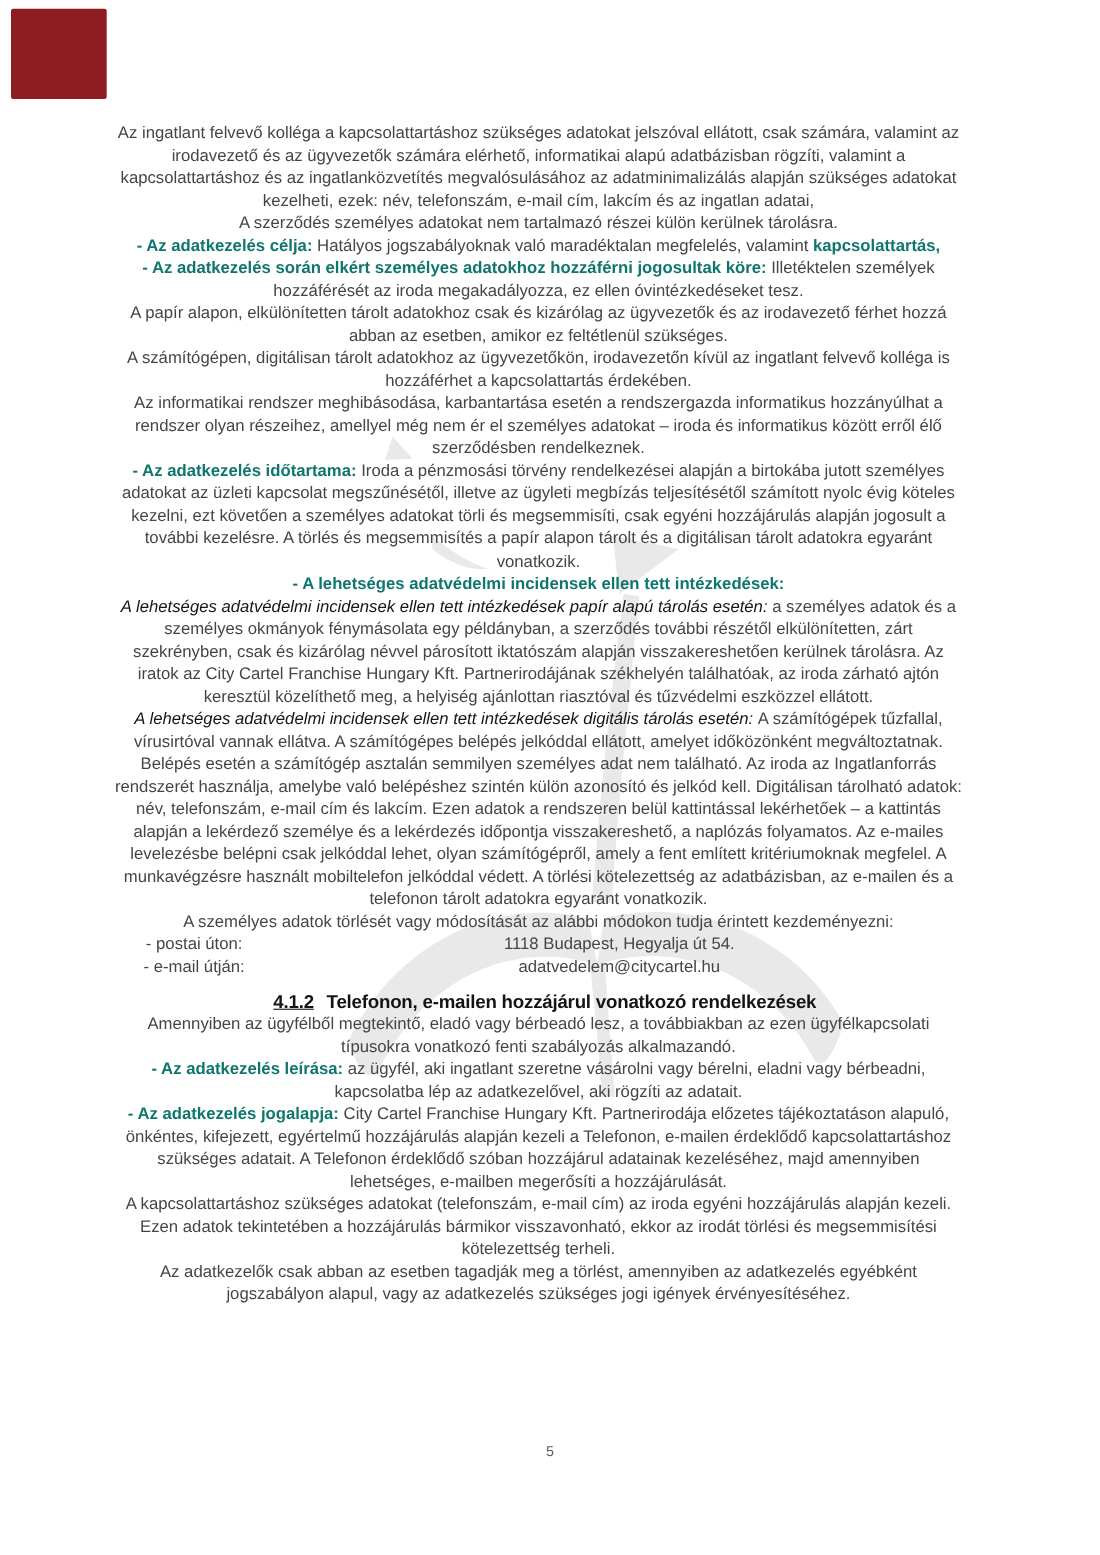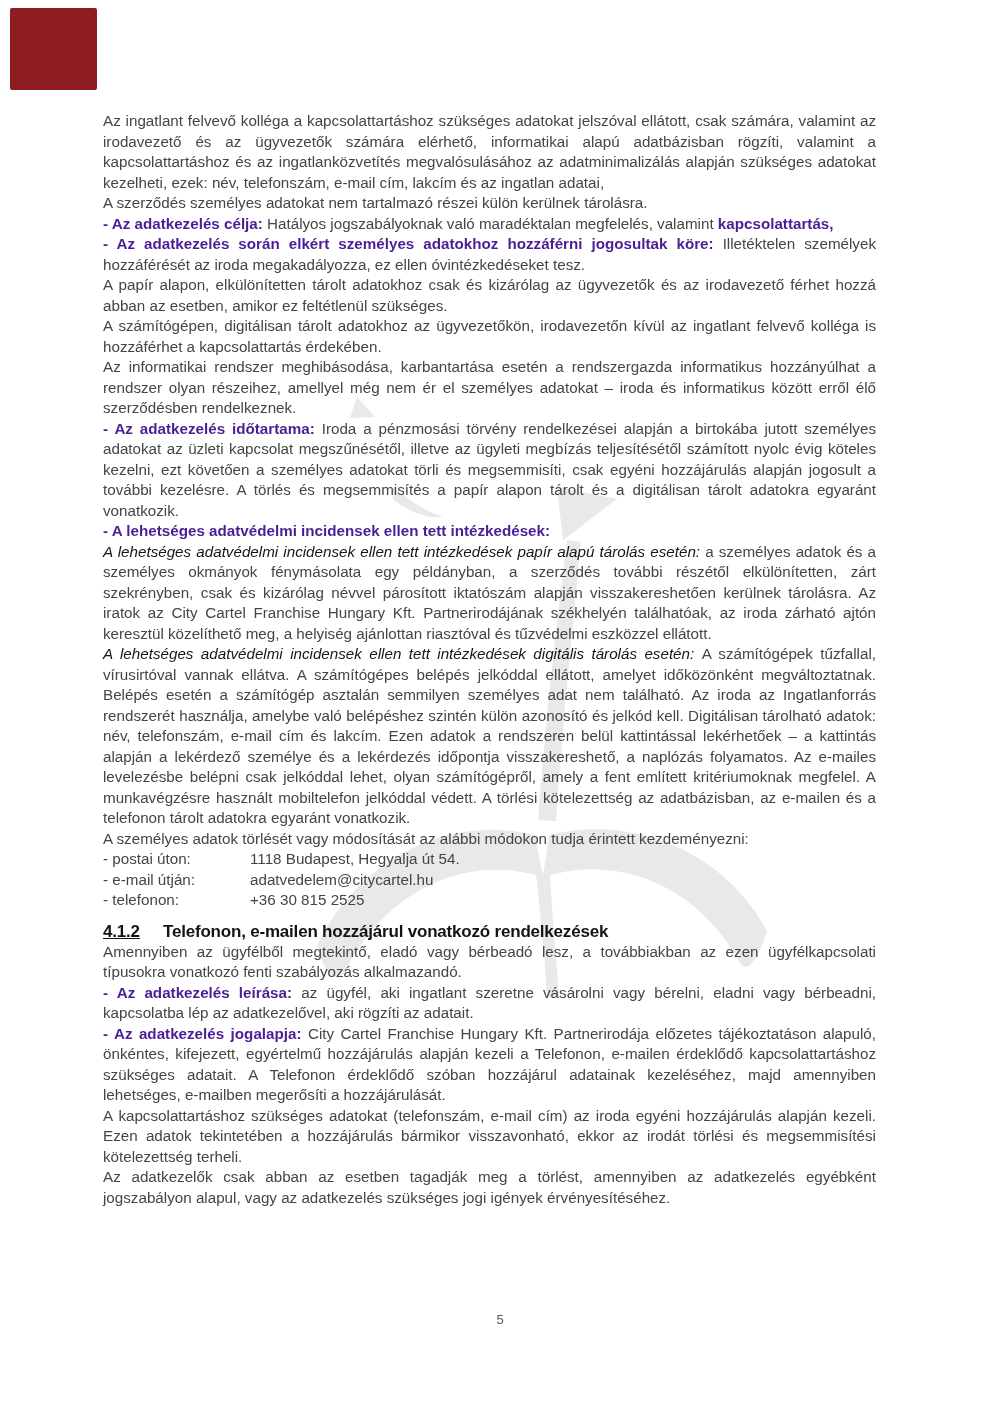--- a/index.html
+++ b/index.html
@@ -30,22 +30,22 @@
   .content {
     position: absolute;
     left: 103px; top: 111px;
     width: 773px;
     z-index: 1;
     color: #454545;
     font-size: 15.2px;
     line-height: 20.5px;
     text-align: justify;
   }
-  .content p { margin: 0; }
-  .b  { font-weight: bold; color: #4c1d95; }
+  .content p { margin: 0; text-align: center; }
+  .b  { font-weight: bold; color: #0f766e; }
   .bi { font-weight: normal; font-style: italic; color: #161616; }
 
   .contact-row { display: flex; text-align: left; }
   .contact-row .clabel { width: 147px; flex: 0 0 147px; }
   .contact-row .cvalue { flex: 1; }
 
   .heading {
     margin-top: 10px !important;
     font-weight: bold;
     color: #141414;
@@ -113,24 +113,20 @@
 
 
     <p class="contact-row">
         <span class="clabel">- postai úton:</span>
         <span class="cvalue">1118 Budapest, Hegyalja út 54.</span>
       </p>
     <p class="contact-row">
         <span class="clabel">- e-mail útján:</span>
         <span class="cvalue">adatvedelem@citycartel.hu</span>
       </p>
-    <p class="contact-row">
-        <span class="clabel">- telefonon:</span>
-        <span class="cvalue">+36 30 815 2525</span>
-      </p>
 
     <p class="heading"><span class="sec-num">4.1.2</span><span>Telefonon, e-mailen hozzájárul vonatkozó rendelkezések</span></p>
 
     <p><span>Amennyiben az ügyfélből megtekintő, eladó vagy bérbeadó lesz, a továbbiakban az ezen ügyfélkapcsolati típusokra vonatkozó fenti szabályozás alkalmazandó.</span></p>
 
     <p><span class="b">- Az adatkezelés leírása: </span><span>az ügyfél, aki ingatlant szeretne vásárolni vagy bérelni, eladni vagy bérbeadni, kapcsolatba lép az adatkezelővel, aki rögzíti az adatait.</span></p>
 
     <p><span class="b">- Az adatkezelés jogalapja: </span><span>City Cartel Franchise Hungary Kft. Partnerirodája előzetes tájékoztatáson alapuló, önkéntes, kifejezett, egyértelmű hozzájárulás alapján kezeli a Telefonon, e-mailen érdeklődő kapcsolattartáshoz szükséges adatait. A Telefonon érdeklődő szóban hozzájárul adatainak kezeléséhez, majd amennyiben lehetséges, e-mailben megerősíti a hozzájárulását.</span></p>
 
 

